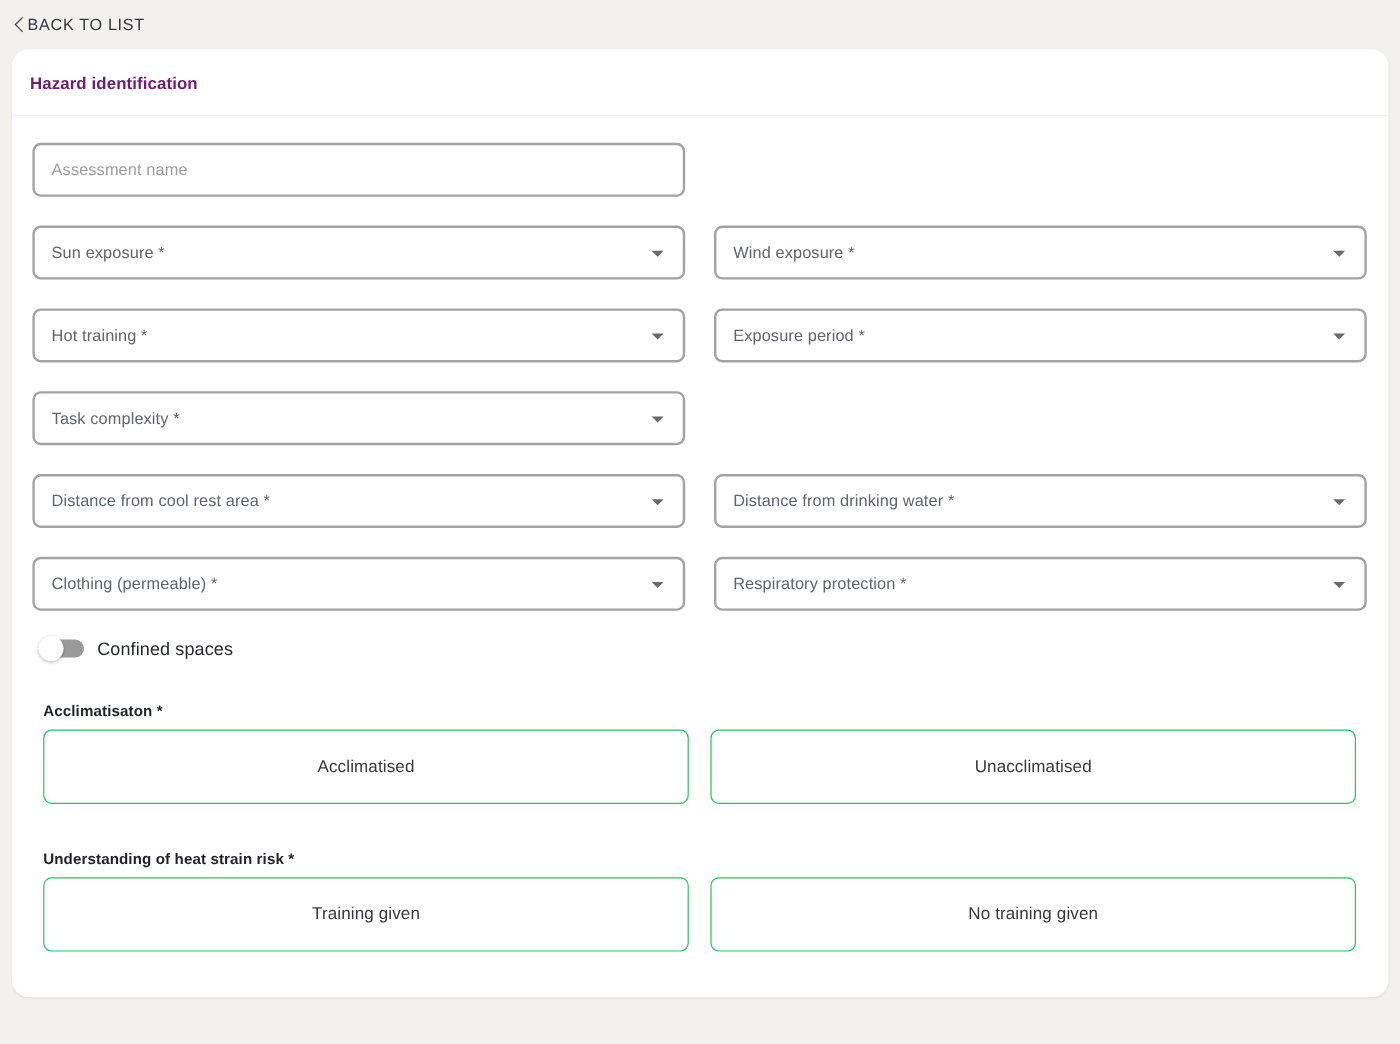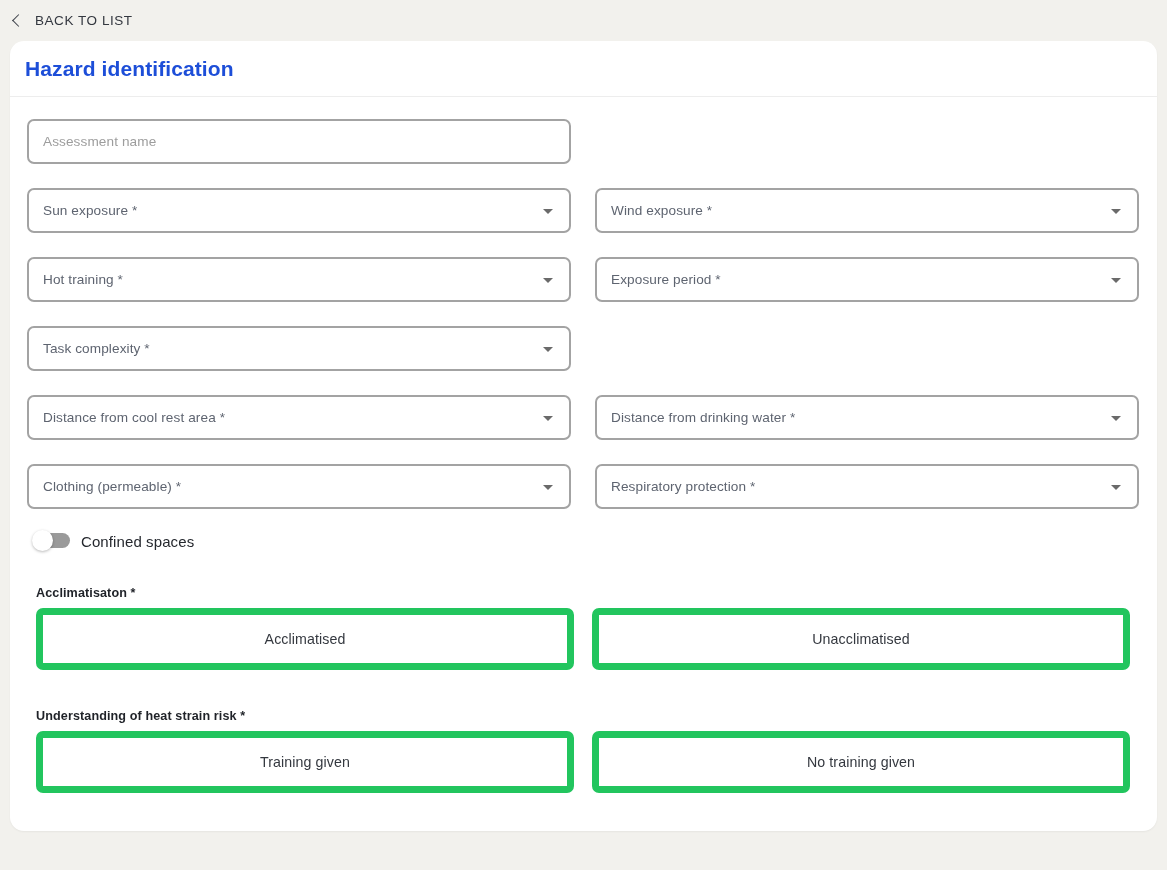--- a/index.html
+++ b/index.html
@@ -19,21 +19,20 @@
   .topbar {
     height: 41px;
     display: flex;
     align-items: center;
     padding-left: 14px;
     box-sizing: border-box;
   }
   .back-link {
     display: inline-flex;
     align-items: center;
-    gap: 12px;
     cursor: pointer;
     user-select: none;
   }
   .chevron-left {
     display: inline-block;
     width: 8px;
     height: 8px;
     border-left: 1.4px solid #3c4049;
     border-bottom: 1.4px solid #3c4049;
     transform: rotate(45deg);
@@ -60,23 +59,23 @@
   }
   .card-header {
     height: 56px;
     display: flex;
     align-items: center;
     padding-left: 15px;
     border-bottom: 1px solid #ededed;
     box-sizing: border-box;
   }
   .card-title {
-    font-size: 21px;
+    font-size: 14px;
     font-weight: bold;
-    color: #1d4ed8;
+    color: #701a75;
     letter-spacing: 0.1px;
   }
 
   .card-body {
     padding: 22px 17px 0 17px;
     box-sizing: border-box;
   }
 
   
   .row {
@@ -176,21 +175,21 @@
     margin-bottom: 8px;
   }
   .choice-row {
     display: flex;
     gap: 18px;
   }
   .choice-btn {
     width: 538px;
     flex: 0 0 538px;
     height: 62px;
-    border: 7px solid #22c55e;
+    border: 1px solid #22c55e;
     border-radius: 7px;
     background: #fff;
     display: flex;
     align-items: center;
     justify-content: center;
     font-size: 14.2px;
     color: #34383f;
     letter-spacing: 0.1px;
     cursor: pointer;
     box-sizing: border-box;

